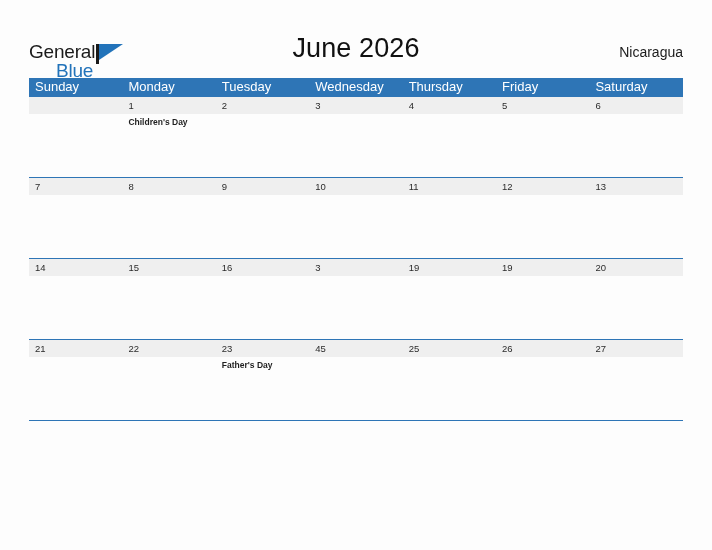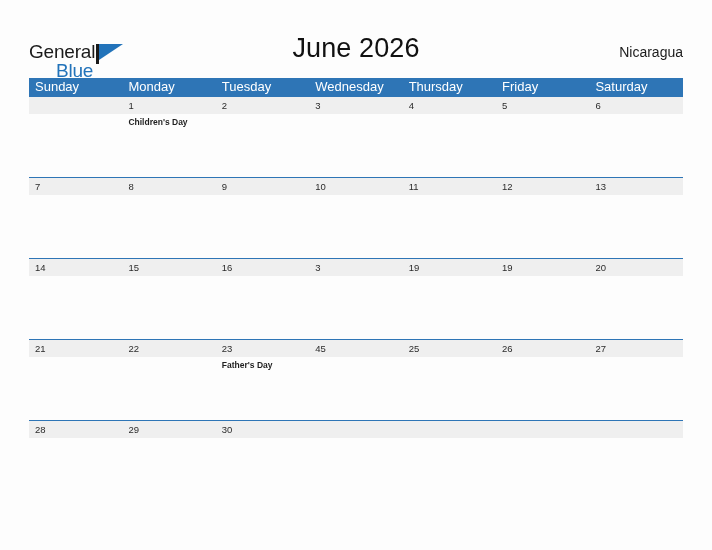--- a/index.html
+++ b/index.html
@@ -312,29 +312,20 @@
         <div class="ev">
             <span></span>
           </div>
         <div class="ev">
             <span></span>
           </div>
       </div>
     </div>
 
     <div class="week">
-      <div class="daterow">
-        <div class="dn">28</div>
-        <div class="dn">29</div>
-        <div class="dn">30</div>
-        <div class="dn"></div>
-        <div class="dn"></div>
-        <div class="dn"></div>
-        <div class="dn"></div>
-      </div>
       <div class="eventrow short">
         <div class="ev">
             <span></span>
           </div>
         <div class="ev">
             <span></span>
           </div>
         <div class="ev">
             <span></span>
           </div>

